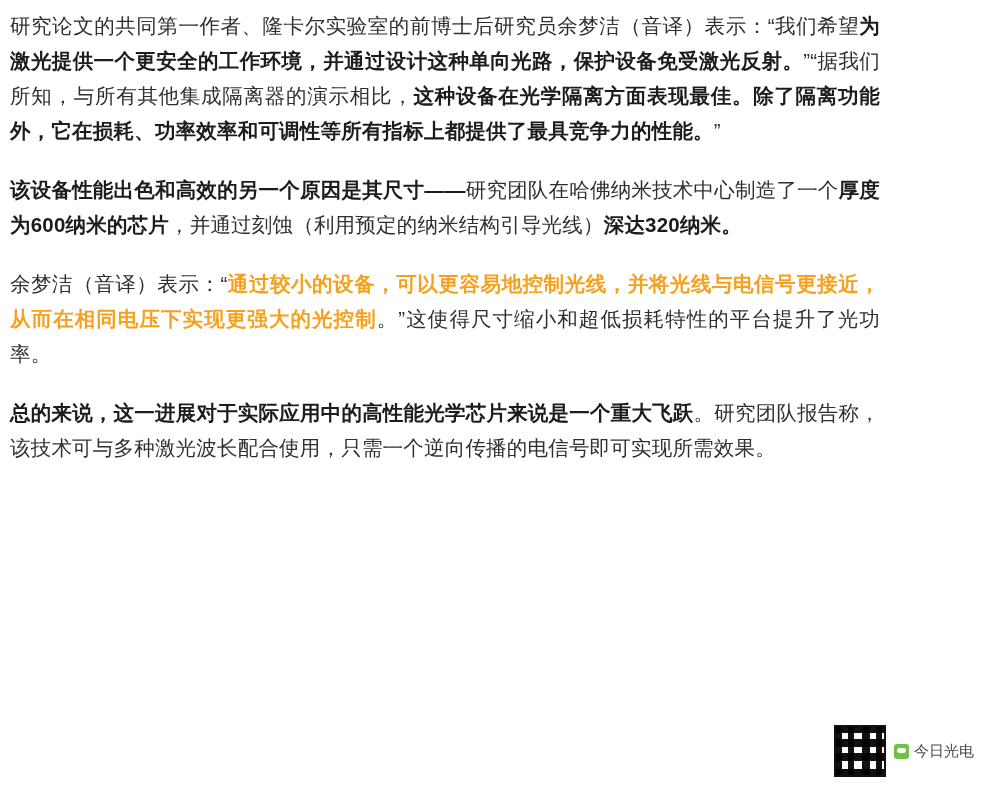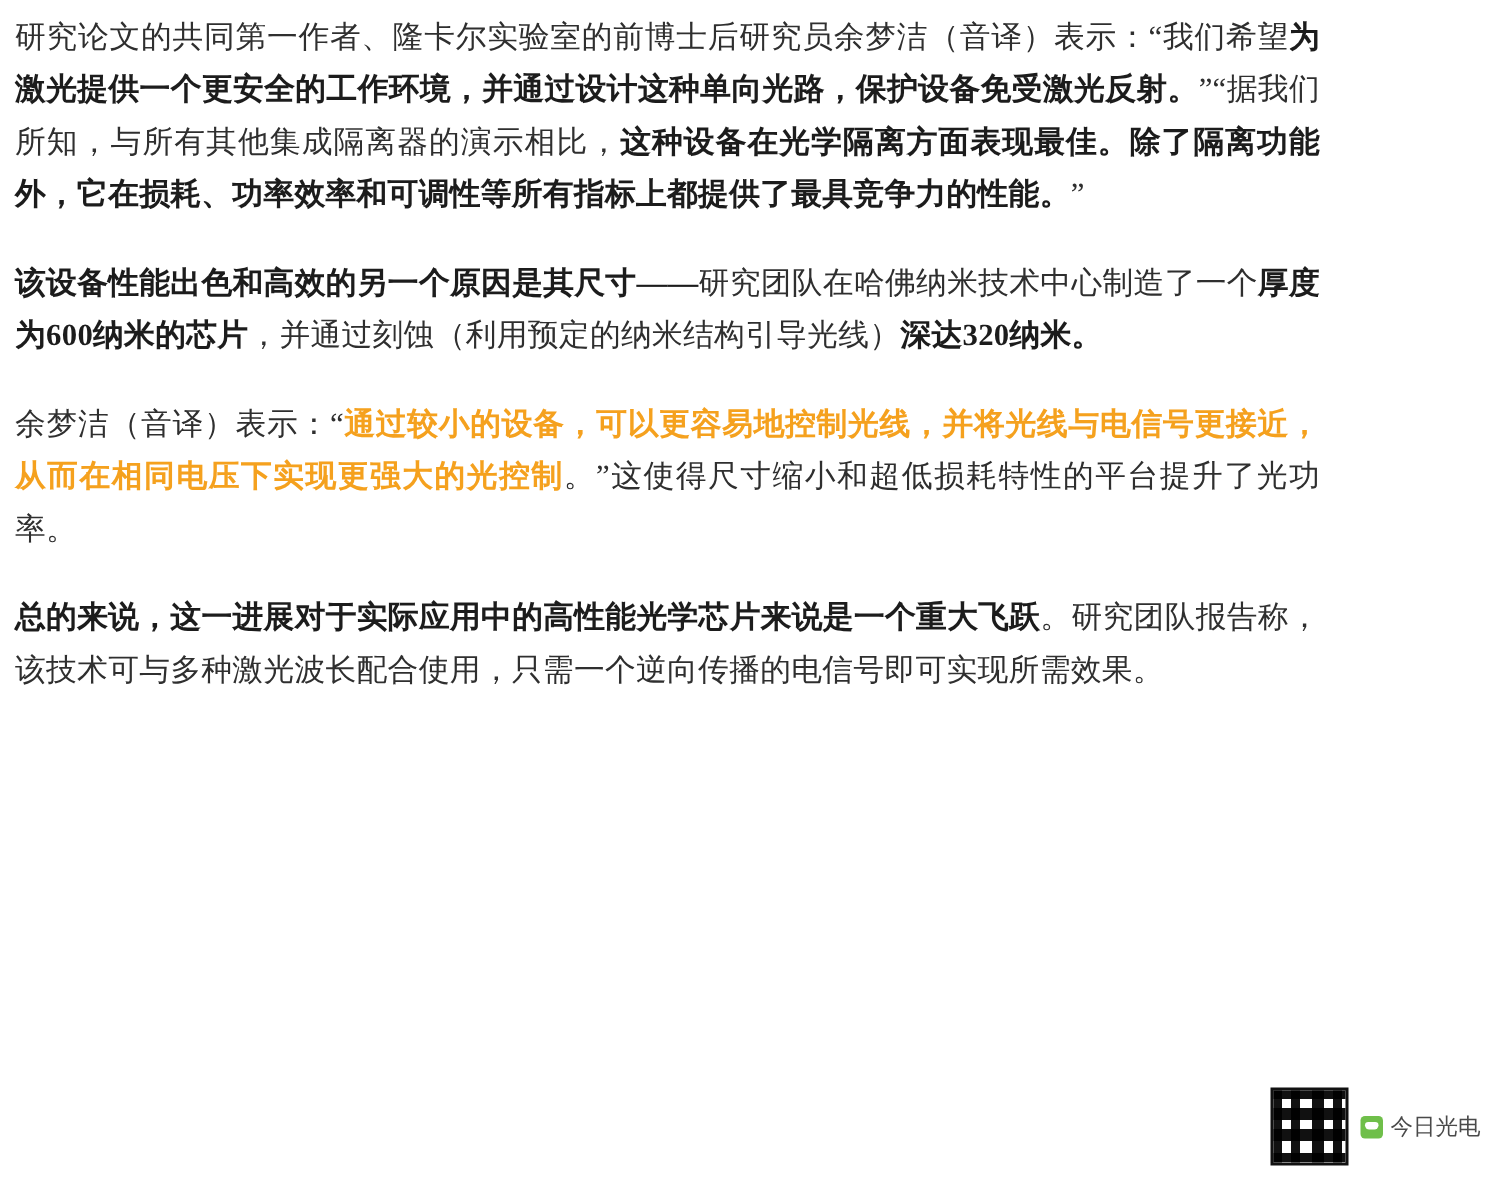--- a/index.html
+++ b/index.html
@@ -12,21 +12,20 @@
     height: 789px;
     font-family: "Liberation Sans", sans-serif;
     color: #2b2b2b;
     position: relative;
     overflow: hidden;
   }
   .article {
     box-sizing: border-box;
     padding: 8px 22px 0 10px;
     width: 902px;
-    font-family: Liberation Serif, serif;
   }
   .para {
     font-size: 20.5px;
     line-height: 35px;
     margin: 0 0 24px 0;
     text-align: justify;
     letter-spacing: 0.2px;
     color: #2f2f2f;
   }
   .para.tight {
@@ -35,21 +34,21 @@
   .b {
     font-weight: bold;
     color: #1c1c1c;
   }
   .hl {
     color: #f5a11e;
     font-weight: bold;
   }
   .footer-badge {
     position: absolute;
-    right: 7px;
+    right: 20px;
     bottom: 12px;
     display: flex;
     align-items: center;
     gap: 8px;
     text-align: center;
   }
   .qr {
     width: 52px;
     height: 52px;
     background:

